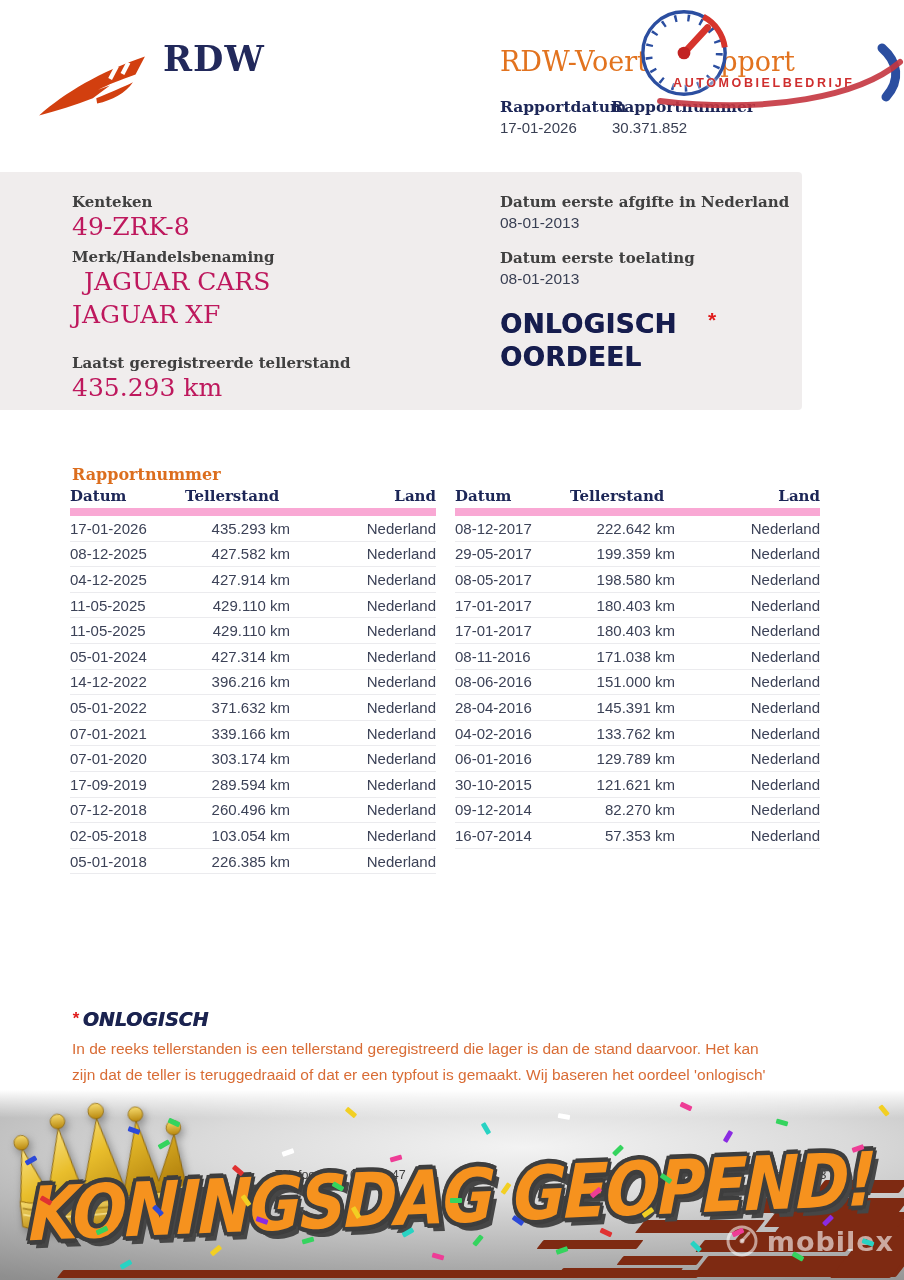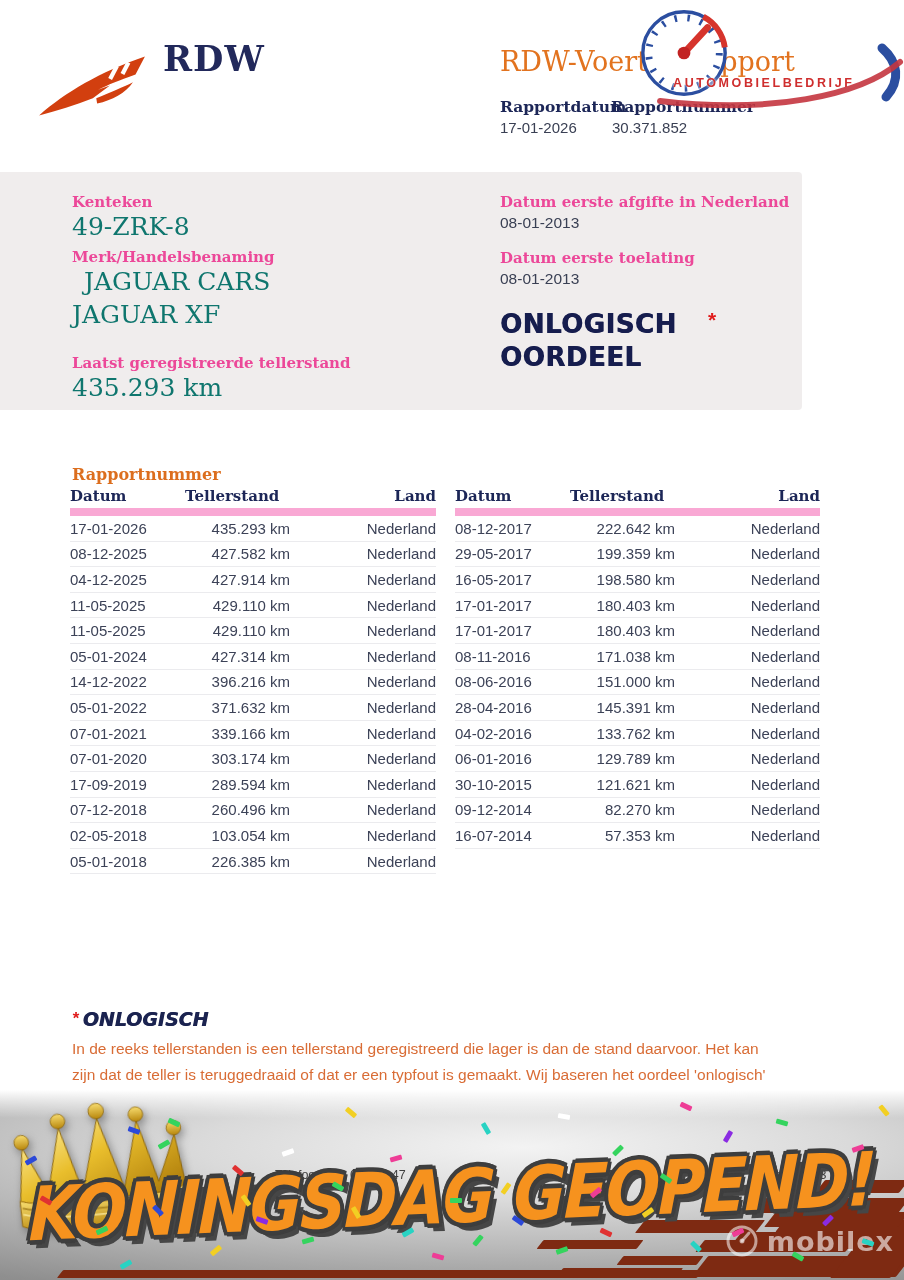--- a/index.html
+++ b/index.html
@@ -17,22 +17,22 @@
   
   .dealer{left:630px;top:0;width:274px;height:120px;}
   .dealer-name{position:absolute;left:20px;top:24px;font-family:"DejaVu Sans",sans-serif;
     font-weight:bold;font-style:italic;font-size:46px;color:#2B4EA0;letter-spacing:-2px;
     text-shadow:0 0 2px #fff,0 0 4px #fff,0 0 6px #fff,2px 2px 3px #fff,-2px 2px 3px #fff;}
   .dealer-sub{position:absolute;left:43px;top:76px;font-weight:bold;font-size:12.5px;
     color:#CF2E2E;letter-spacing:2.6px;text-shadow:0 0 2px #fff,0 0 4px #fff;}
 
   
   .graybox{left:0;top:172px;width:802px;height:238px;background:#F0EDED;border-radius:0 4px 4px 0;}
-  .lbl{font-family:"DejaVu Serif",serif;font-weight:bold;font-size:15px;color:#ec4899;}
-  .big{font-family:"DejaVu Serif",serif;font-size:25px;color:#0f766e;}
+  .lbl{font-family:"DejaVu Serif",serif;font-weight:bold;font-size:15px;color:#404040;}
+  .big{font-family:"DejaVu Serif",serif;font-size:25px;color:#be185d;}
   .med{font-size:15.5px;color:#3A4054;}
   .oordeel{font-family:"DejaVu Sans",sans-serif;font-weight:bold;font-size:26px;line-height:33px;
     color:#161D4E;letter-spacing:.5px;text-shadow:.6px 0 currentColor;}
   .oordeel-star{color:#E01B1B;font-weight:bold;font-size:21px;}
 
   
   .section-title{left:72px;top:465px;font-family:"DejaVu Serif",serif;font-weight:bold;
     font-size:16px;color:#DC6E1E;}
   .tbl{position:absolute;top:487px;font-size:15px;color:#3C4257;}
   .tbl-left{left:70px;width:366px;} .tbl-right{left:455px;width:365px;}
@@ -217,21 +217,21 @@
           <span class="c-datum">08-12-2017</span>
           <span class="c-tell">222.642 km</span>
           <span class="c-land">Nederland</span>
         </div>
         <div class="tbl-row">
           <span class="c-datum">29-05-2017</span>
           <span class="c-tell">199.359 km</span>
           <span class="c-land">Nederland</span>
         </div>
         <div class="tbl-row">
-          <span class="c-datum">16-05-2017</span>
+          <span class="c-datum">08-05-2017</span>
           <span class="c-tell">198.580 km</span>
           <span class="c-land">Nederland</span>
         </div>
         <div class="tbl-row">
           <span class="c-datum">17-01-2017</span>
           <span class="c-tell">180.403 km</span>
           <span class="c-land">Nederland</span>
         </div>
         <div class="tbl-row">
           <span class="c-datum">17-01-2017</span>

